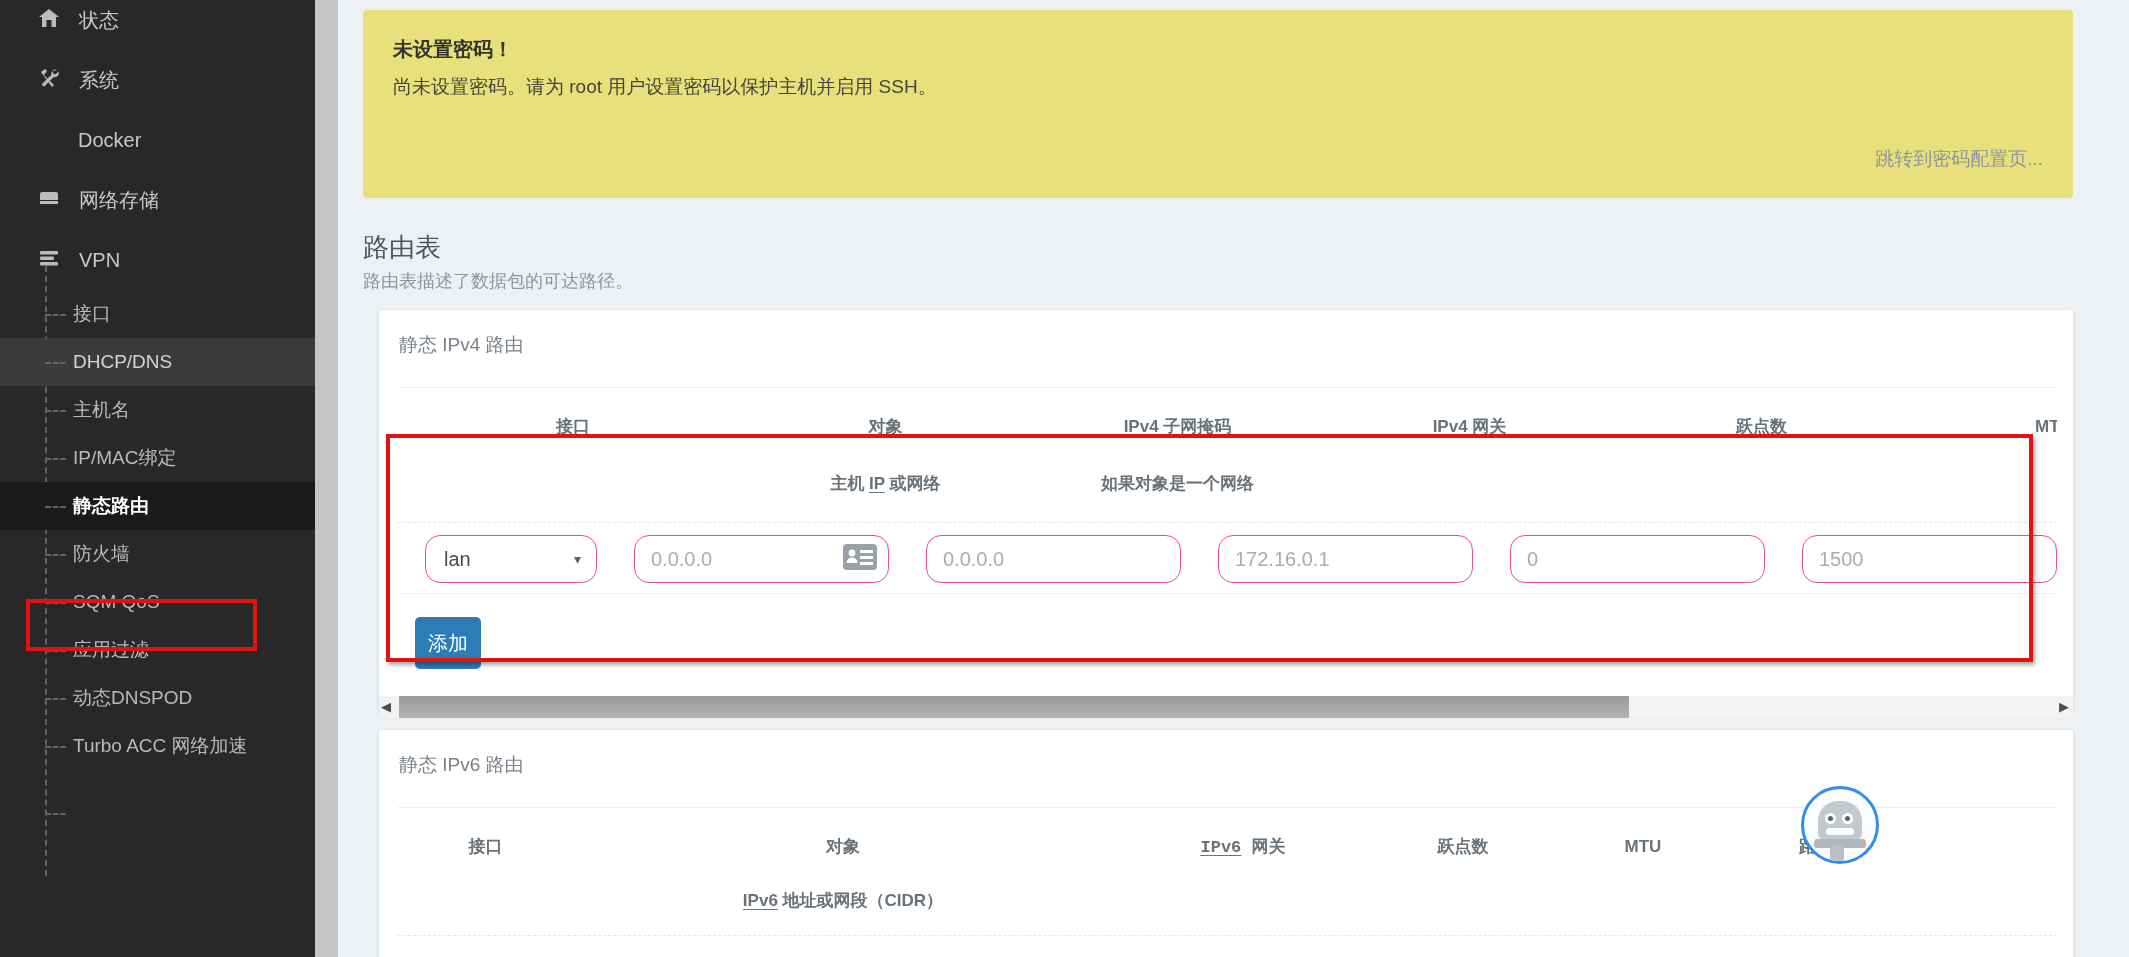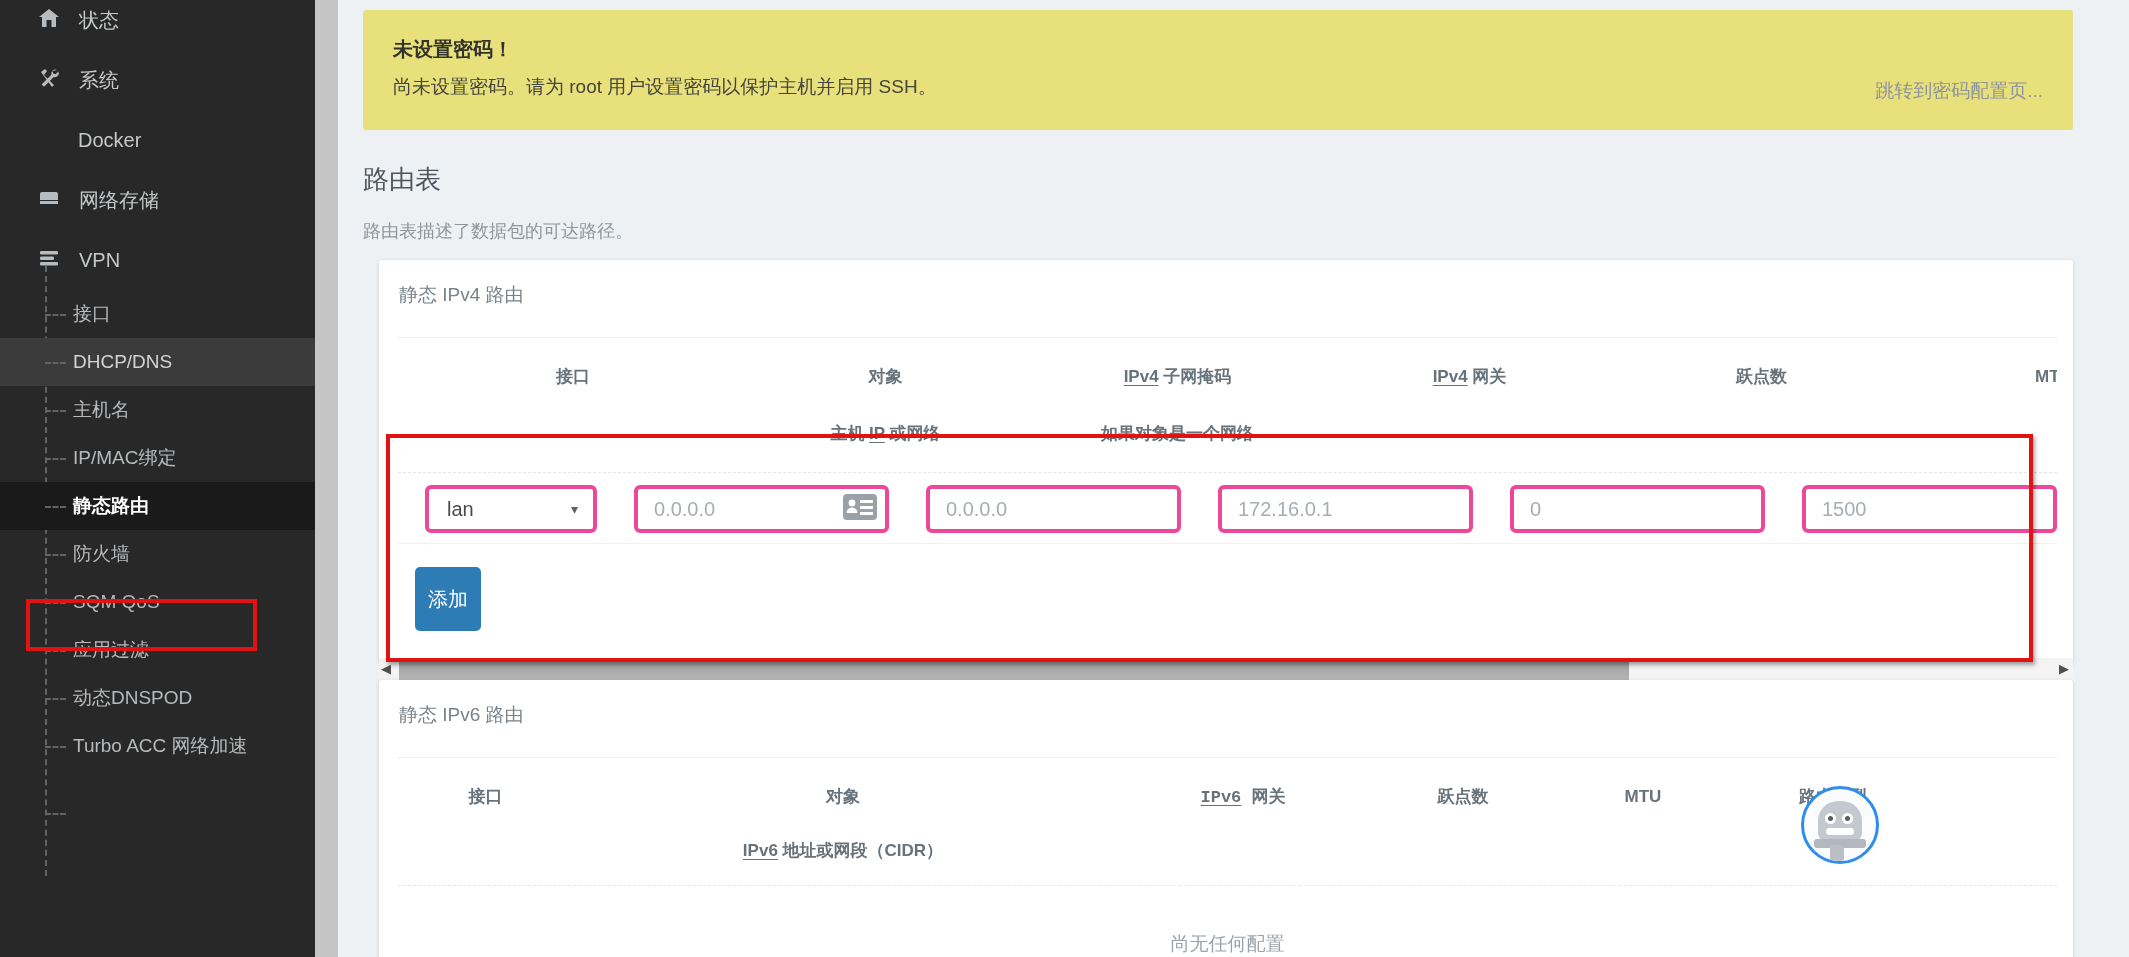--- a/index.html
+++ b/index.html
@@ -22,28 +22,28 @@
             font-size:19px;color:#b7babc;cursor:pointer;}
   .sub-item::before{content:"";position:absolute;left:45px;top:50%;width:21px;height:0;
             border-top:2px dashed #616465;}
   .sub-item.hovered{background:#3b3b3b;color:#d2d4d5;}
   .sub-item.active{background:#1a1a1a;color:#ffffff;font-weight:bold;}
   .sub-item.clipped{align-items:flex-start;padding-top:38px;}
 
   
   .content{position:absolute;left:338px;top:0;width:1791px;height:957px;
            padding:0 56px 0 25px;box-sizing:border-box;}
-  .alert{position:relative;margin-top:10px;height:120px;background:#e8e07b;border-radius:3px;
+  .alert{position:relative;margin-top:10px;height:188px;background:#e8e07b;border-radius:3px;
          padding:22px 30px;box-sizing:border-box;}
   .alert-title{font-size:20px;font-weight:bold;color:#33332b;margin-top:4px;}
   .alert-body{font-size:19px;color:#45453c;margin-top:11px;}
   .alert-link{position:absolute;right:30px;bottom:26px;font-size:19px;color:#8d959d;cursor:pointer;}
 
   .page-title{margin-top:32px;font-size:26px;font-weight:400;color:#4d565e;}
-  .page-desc{margin-top:22px;font-size:18px;color:#8e969d;}
+  .page-desc{margin-top:4px;font-size:18px;color:#8e969d;}
 
   .card{position:relative;background:#ffffff;border-radius:3px;
         box-shadow:0 1px 4px rgba(0,0,0,.13);padding:22px 16px 0 16px;box-sizing:border-box;margin-left:16px;}
   .card1{margin-top:17px;height:404px;}
   .card2{margin-top:16px;height:400px;}
   .section-title{font-size:19px;color:#79828a;margin-left:4px;}
 
   .tbl{margin:29px 0 0 3px;border-top:1px solid #ebeef0;overflow:hidden;}
   .trow{display:flex;align-items:center;overflow:hidden;}
   .hcell{flex:0 0 auto;text-align:center;font-size:17px;font-weight:bold;color:#68727a;}
@@ -57,32 +57,32 @@
   .v6 .c3{width:260px;font-family:Liberation Mono, monospace;}
   .v6 .c4{width:180px;}
   .v6 .c5{width:180px;}
   .v6 .c6{width:200px;}
 
   .r1{height:57px;padding-top:20px;box-sizing:border-box;}
   .r2{height:78px;border-bottom:1px dashed #e3e6e8;box-sizing:border-box;}
   .v6 .r2{height:71px;}
 
   .frow{padding:12px 0 10px 0;border-bottom:1px solid #edf0f1;display:flex;align-items:center;overflow:hidden;}
-  .field{height:48px;box-sizing:border-box;border:4px solid #ec4899;border-radius:6px;background:#fff;}
+  .field{height:48px;box-sizing:border-box;border:1px solid #ec4899;border-radius:15px;background:#fff;}
   .select{position:relative;width:296px;margin-left:27px;display:flex;align-items:center;
           padding-left:18px;font-size:20px;color:#474b4e;cursor:pointer;}
   .caret{position:absolute;right:15px;top:50%;transform:translateY(-50%);font-size:14px;color:#5d6165;}
   .tinput{width:255px;margin-left:37px;padding:0 16px;font-size:20px;color:#747c83;outline:none;}
   .tinput::placeholder{color:#a6aeb4;opacity:1;}
   .iwrap{position:relative;width:255px;margin-left:37px;flex:0 0 auto;}
   .iwrap .tinput{width:100%;margin-left:0;box-sizing:border-box;padding-right:52px;}
   .contact-ico{position:absolute;right:12px;top:50%;transform:translateY(-50%);}
 
   .btnrow{padding:23px 0 27px 0;}
-  .btn-add{margin-left:17px;width:66px;height:64px;background:#2e7cb5;border:none;border-radius:5px;
+  .btn-add{margin-left:17px;width:66px;height:52px;background:#2e7cb5;border:none;border-radius:5px;
            color:#ffffff;font-size:20px;font-family:inherit;cursor:pointer;}
 
   .hscroll{position:relative;height:22px;margin:0 -16px;background:#f3f3f3;}
   .hthumb{position:absolute;left:20px;top:0;width:1230px;height:22px;
           background:linear-gradient(#9a9a9a,#b5b5b5);}
   .sarrow{position:absolute;top:3px;font-size:13px;color:#4e4e4e;}
   .sarrow.left{left:2px;}
   .sarrow.right{right:4px;}
 
   .empty-row{padding-top:45px;text-align:center;font-size:19px;color:#9ba3aa;}

